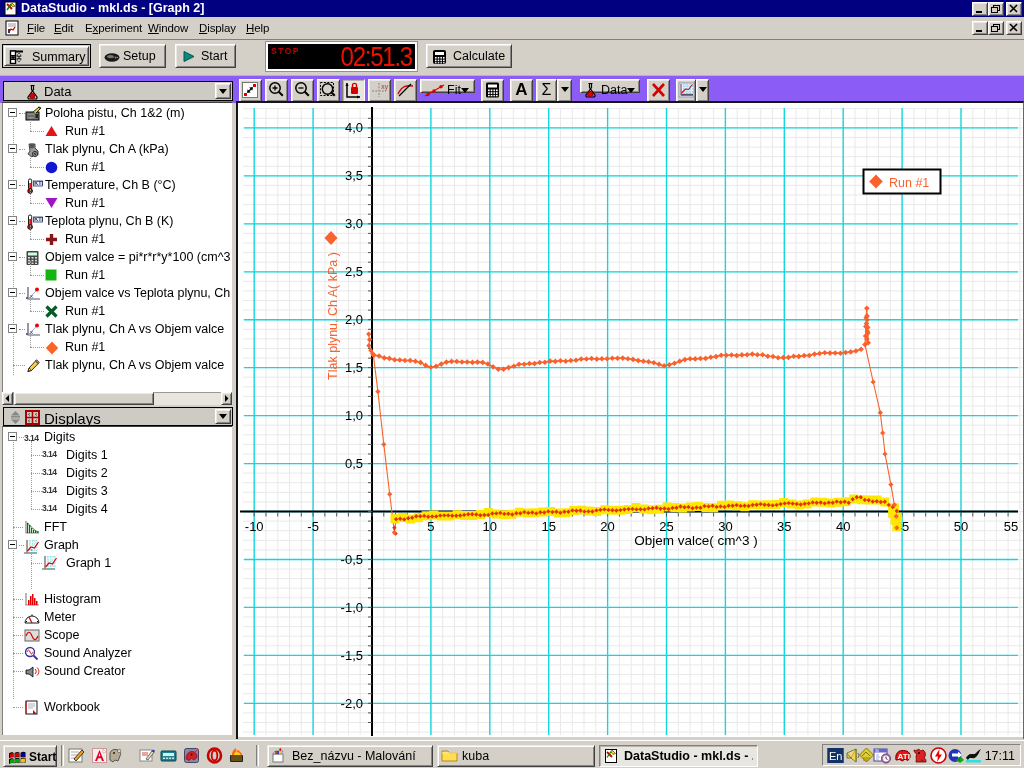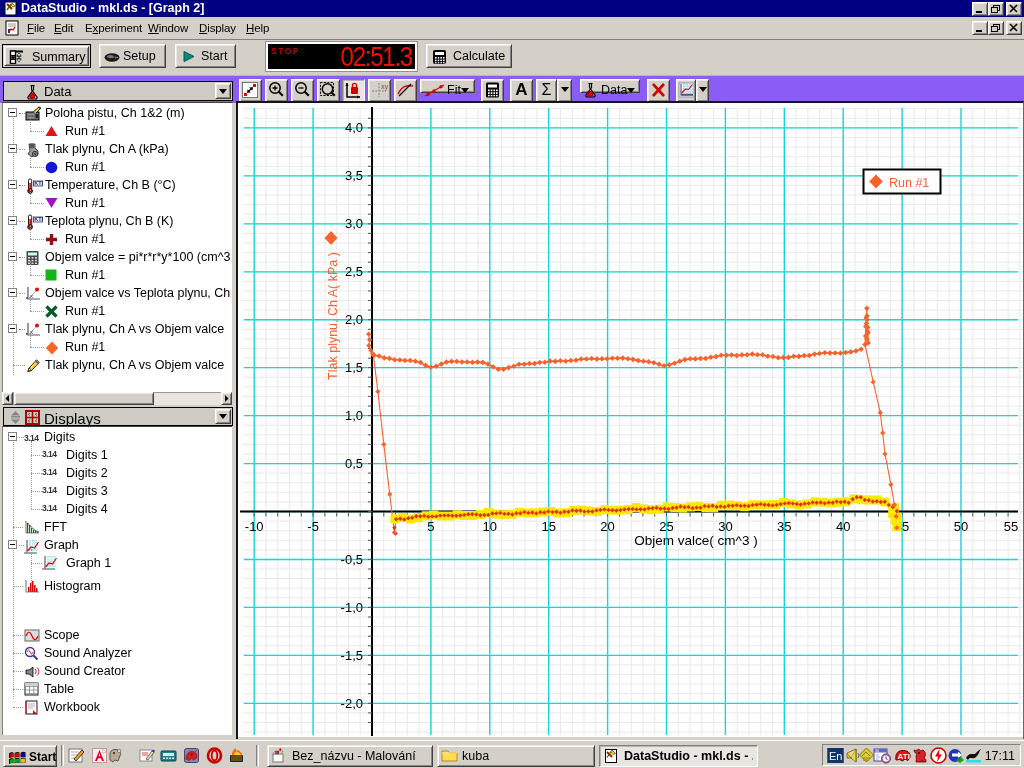--- a/index.html
+++ b/index.html
@@ -589,36 +589,47 @@
           <div class="doth" style="left:28px;top:9px;width:11px"></div>
           <div class="ticon" style="left:39px;top:2px">
             <svg width="16" height="15">
               <path d="M3 0v13M0 13h13" stroke="#888" stroke-width="1.6" fill="none"></path>
     <path d="M6 0v13M9 0v13M12 0v13M3 4h12M3 7h12M3 10h12M3 1h12" stroke="#3cc" stroke-width="0.8" stroke-dasharray="1 1.4" fill="none"></path>
     <path d="M3.5 11l3.5-4 3.5 1 4-6" stroke="#d00" stroke-width="1.2" fill="none"></path>
             </svg>
           </div>
           <div class="abs" style="left:63px">Graph 1</div>
         </div>
-        <div class="trow" style="top:150px">
+        <div class="trow" style="top:163px">
           <div class="doth" style="left:10px;top:9px;width:10px"></div>
           <div class="ticon" style="left:21px;top:2px">
             <svg width="16" height="15">
               <path d="M2 1v12h13" stroke="#888" stroke-width="1.2" fill="none"></path>
     <g fill="#d00">
                 <rect x="4" y="8" width="1.5" height="5"></rect>
                 <rect x="6" y="4" width="1.5" height="9"></rect>
                 <rect x="8" y="2" width="1.5" height="11"></rect>
                 <rect x="10" y="6" width="1.5" height="7"></rect>
                 <rect x="12" y="9" width="1.5" height="4"></rect>
               </g>
             </svg>
           </div>
           <div class="abs" style="left:41px">Histogram</div>
         </div>
+        <div class="trow" style="top:181px">
+          <div class="doth" style="left:10px;top:9px;width:10px"></div>
+          <div class="ticon" style="left:21px;top:2px">
+            <svg width="16" height="15">
+              <path d="M1 13a7 7 0 0 1 14 0z" fill="#fff" stroke="#000" stroke-width="0.9"></path>
+    <path d="M8 13L5 7" stroke="#d00" stroke-width="1.3"></path>
+              <path d="M3 11l-1 1M8 6v-1.5M13 11l1 1" stroke="#000"></path>
+            </svg>
+          </div>
+          <div class="abs" style="left:41px">Meter</div>
+        </div>
         <div class="trow" style="top:199px">
           <div class="doth" style="left:10px;top:9px;width:10px"></div>
           <div class="ticon" style="left:21px;top:2px">
             <svg width="16" height="15">
               <rect x="1" y="2" width="14" height="11" fill="#ddd" stroke="#666"></rect>
     <path d="M2 8c2-5 4-5 6 0s4 5 6 0" stroke="#d00" stroke-width="1.2" fill="none"></path>
             </svg>
           </div>
           <div class="abs" style="left:41px">Scope</div>
         </div>
@@ -635,31 +646,20 @@
         </div>
         <div class="trow" style="top:235px">
           <div class="doth" style="left:10px;top:9px;width:10px"></div>
           <div class="ticon" style="left:21px;top:2px">
             <svg width="16" height="15">
               <path d="M2 6v4h3l4 3V3L5 6z" fill="#888" stroke="#000" stroke-width="0.8"></path>
     <path d="M11 5c1.5 1.5 1.5 3.5 0 5M13 3.5c2.5 2.5 2.5 5.5 0 8" stroke="#d00" fill="none"></path>
             </svg>
           </div>
           <div class="abs" style="left:41px">Sound Creator</div>
-        </div>
-        <div class="trow" style="top:253px">
-          <div class="doth" style="left:10px;top:9px;width:10px"></div>
-          <div class="ticon" style="left:21px;top:2px">
-            <svg width="15" height="15">
-              <rect x="1" y="1" width="13" height="12" fill="#fff" stroke="#000" stroke-width="0.9"></rect>
-    <path d="M1 4.5h13M1 8h13M1 11.5h13M5.5 1v12M9.8 1v12" stroke="#888" stroke-width="0.8"></path>
-              <rect x="1" y="1" width="13" height="2.6" fill="#ccc"></rect>
-            </svg>
-          </div>
-          <div class="abs" style="left:41px">Table</div>
         </div>
         <div class="trow" style="top:271px">
           <div class="doth" style="left:10px;top:9px;width:10px"></div>
           <div class="ticon" style="left:21px;top:2px">
             <svg width="15" height="15">
               <rect x="2" y="1" width="11" height="13" fill="#fff" stroke="#000" stroke-width="0.9"></rect>
     <path d="M4 4h7M4 6h7M4 8h5" stroke="#99a" stroke-width="0.8"></path>
               <path d="M9 10l4 4h-4z" fill="#d00"></path>
               <path d="M2 1v13" stroke="#d00"></path>
             </svg>

